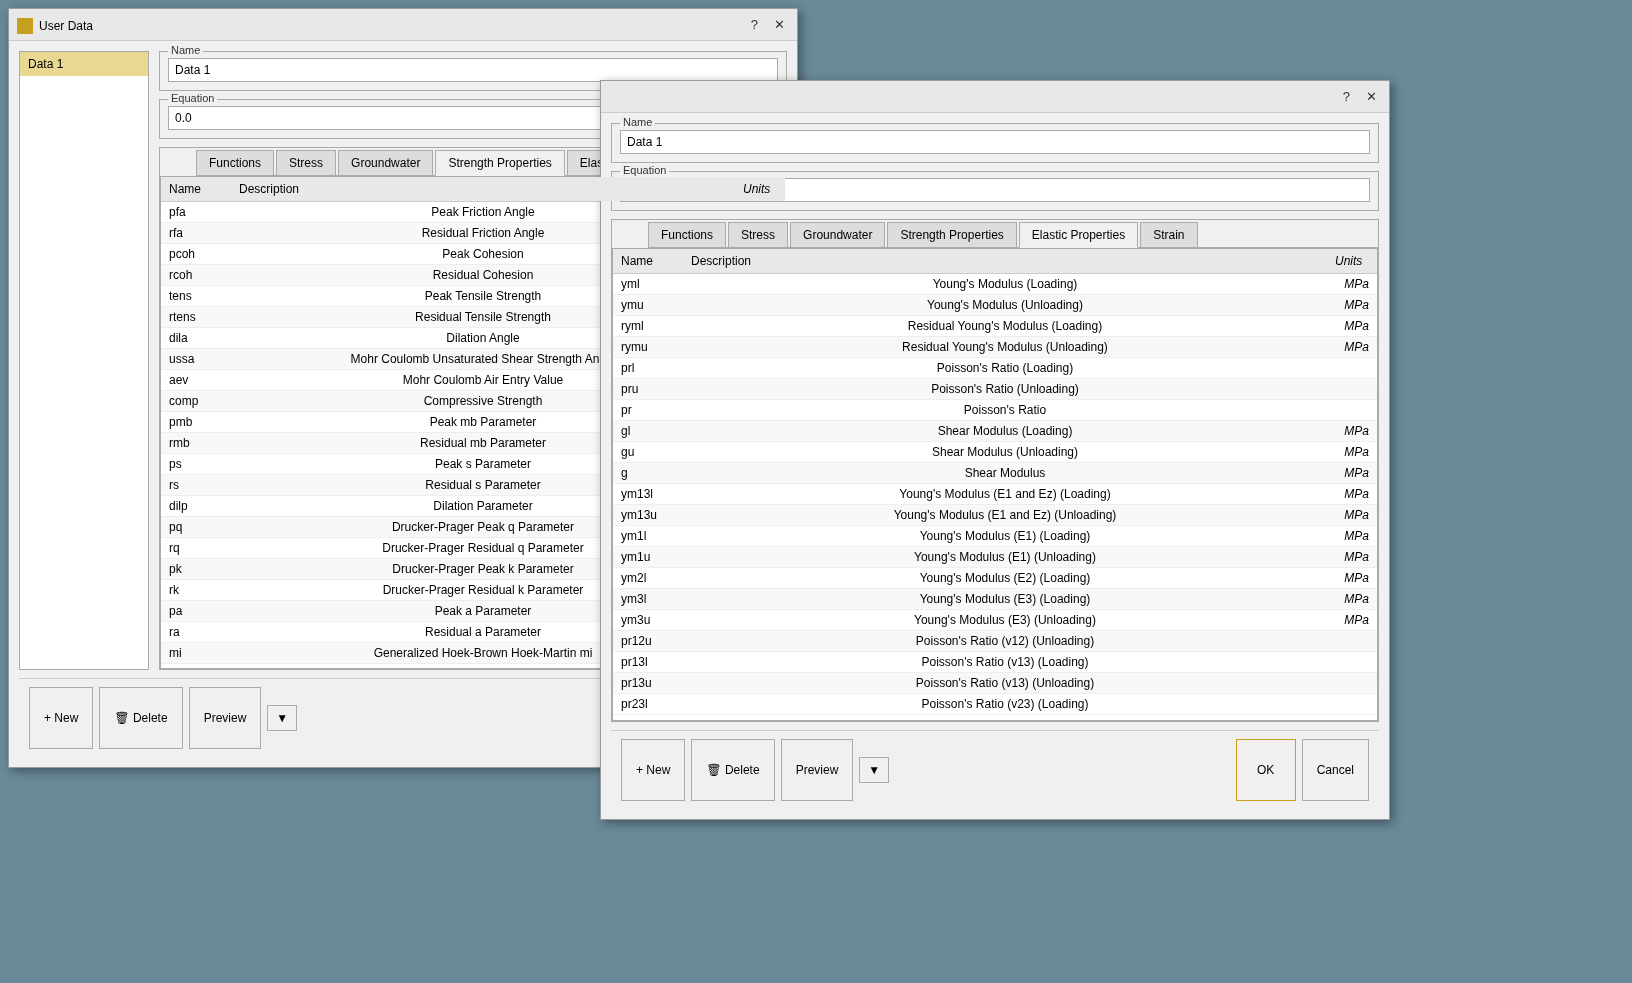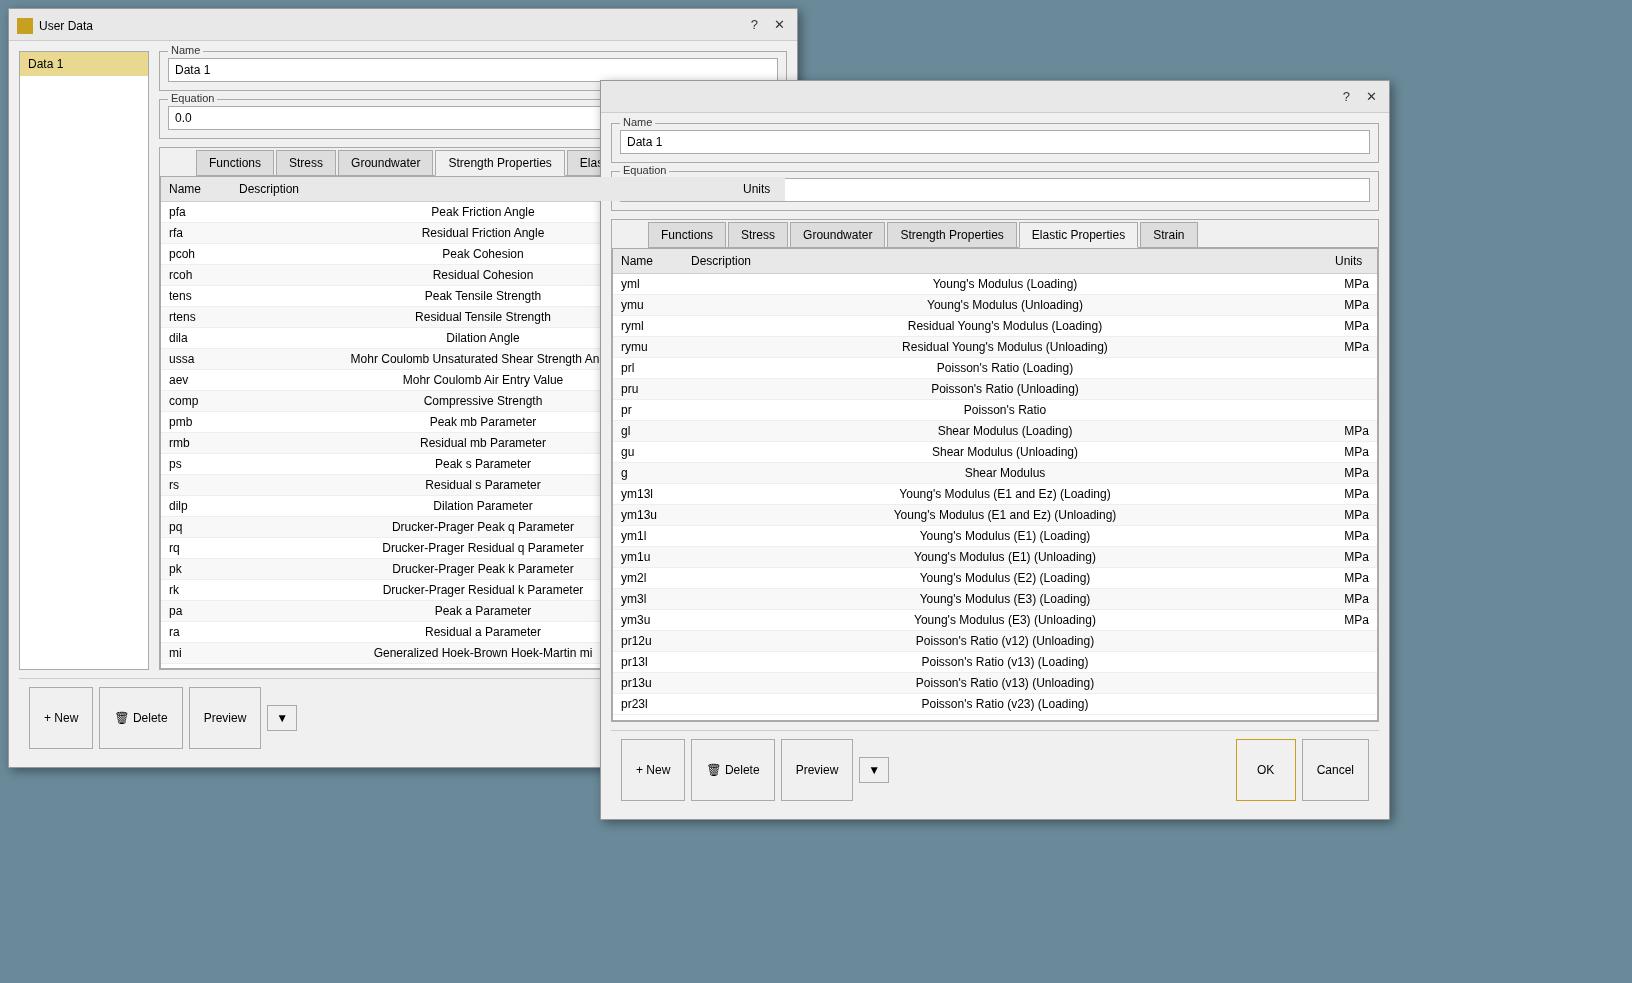--- a/index.html
+++ b/index.html
@@ -157,21 +157,21 @@
     .data-table tbody tr:nth-child(even) { background: #f8f8f8; }
     .data-table tbody tr:nth-child(odd) { background: white; }
 
     .data-table tbody td {
       padding: 3px 8px;
       border-bottom: 1px solid #eee;
     }
 
     .td-name { width: 70px; font-weight: normal; }
     .td-desc { text-align: center; }
-    .td-units { width: 50px; text-align: right; padding-right: 12px; }
+    .td-units { width: 50px; text-align: right; padding-right: 12px; font-style: italic; }
 
     
     .dialog-footer {
       display: flex;
       align-items: center;
       padding: 8px 10px;
       border-top: 1px solid #ccc;
       gap: 6px;
     }
 

